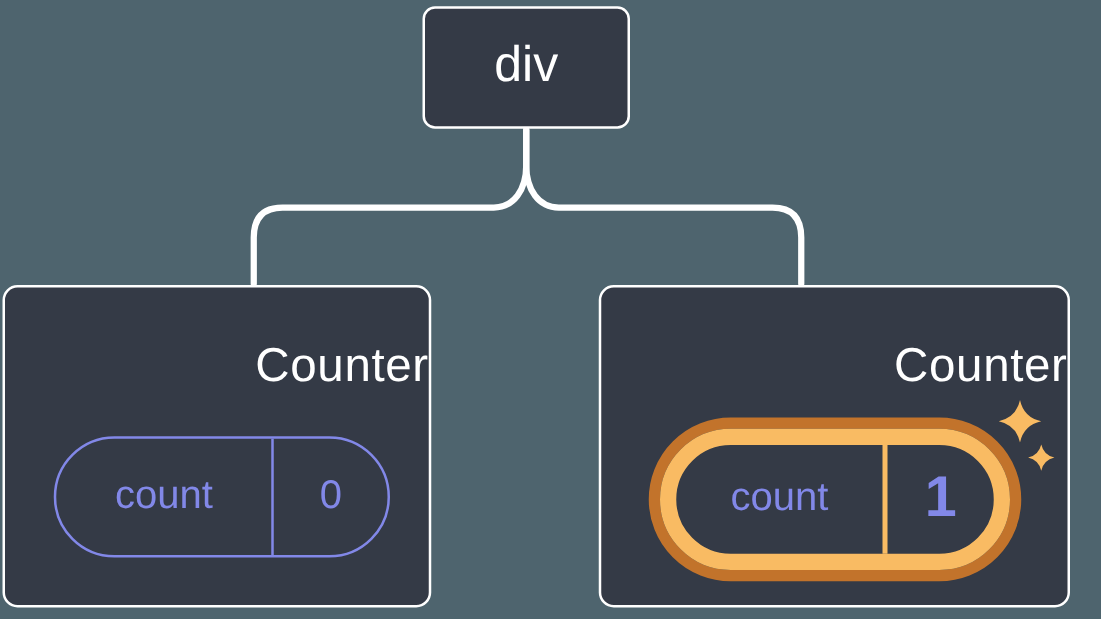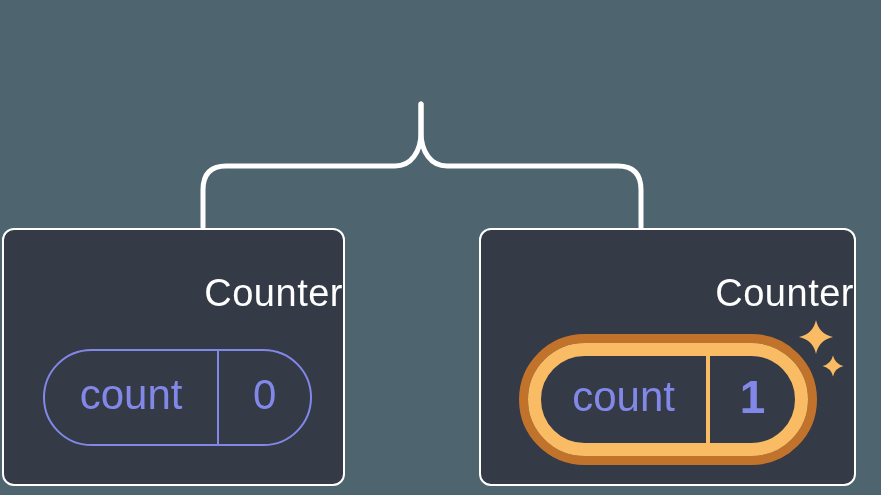--- a/index.html
+++ b/index.html
@@ -79,21 +79,21 @@
     width: 65%;
     border-right: 2px solid var(--state-purple, #8288E8);
     display: flex; align-items: center; justify-content: center;
   }
   .state-pill .pill-cell-value {
     flex: 1;
     display: flex; align-items: center; justify-content: center;
   }
   .pill-text {
     color: var(--state-purple, #8288E8);
-    font-size: 42px;
+    font-size: 32px;
     font-weight: 400;
     padding-bottom: 5px;
   }
   
   .state-pill-highlight-outer {
     position: absolute;
     left: 38px; top: 104px;
     width: 298px; height: 131px;
     border: 9px solid var(--highlight-orange-dark, #C2732B);
     border-radius: 66px;
@@ -132,20 +132,23 @@
 </head>
 <body>
 
 <div class="stage">
 
   <svg class="connectors" viewBox="0 0 881 495">
     <path d="M421 104 V132 C421 152 411 166 395 166 H226 Q203 166 203 190 V227"></path>
     <path d="M421 104 V132 C421 152 431 166 447 166 H618 Q641 166 641 190 V227"></path>
   </svg>
 
+  <div class="node-root">
+    <span class="label">div</span>
+  </div>
 
   <div class="card card-left">
     <div class="card-title">Counter</div>
     <div class="state-pill">
       <div class="pill-cell-label">
         <span class="pill-text">count</span>
       </div>
       <div class="pill-cell-value">
         <span class="pill-text">0</span>
       </div>

